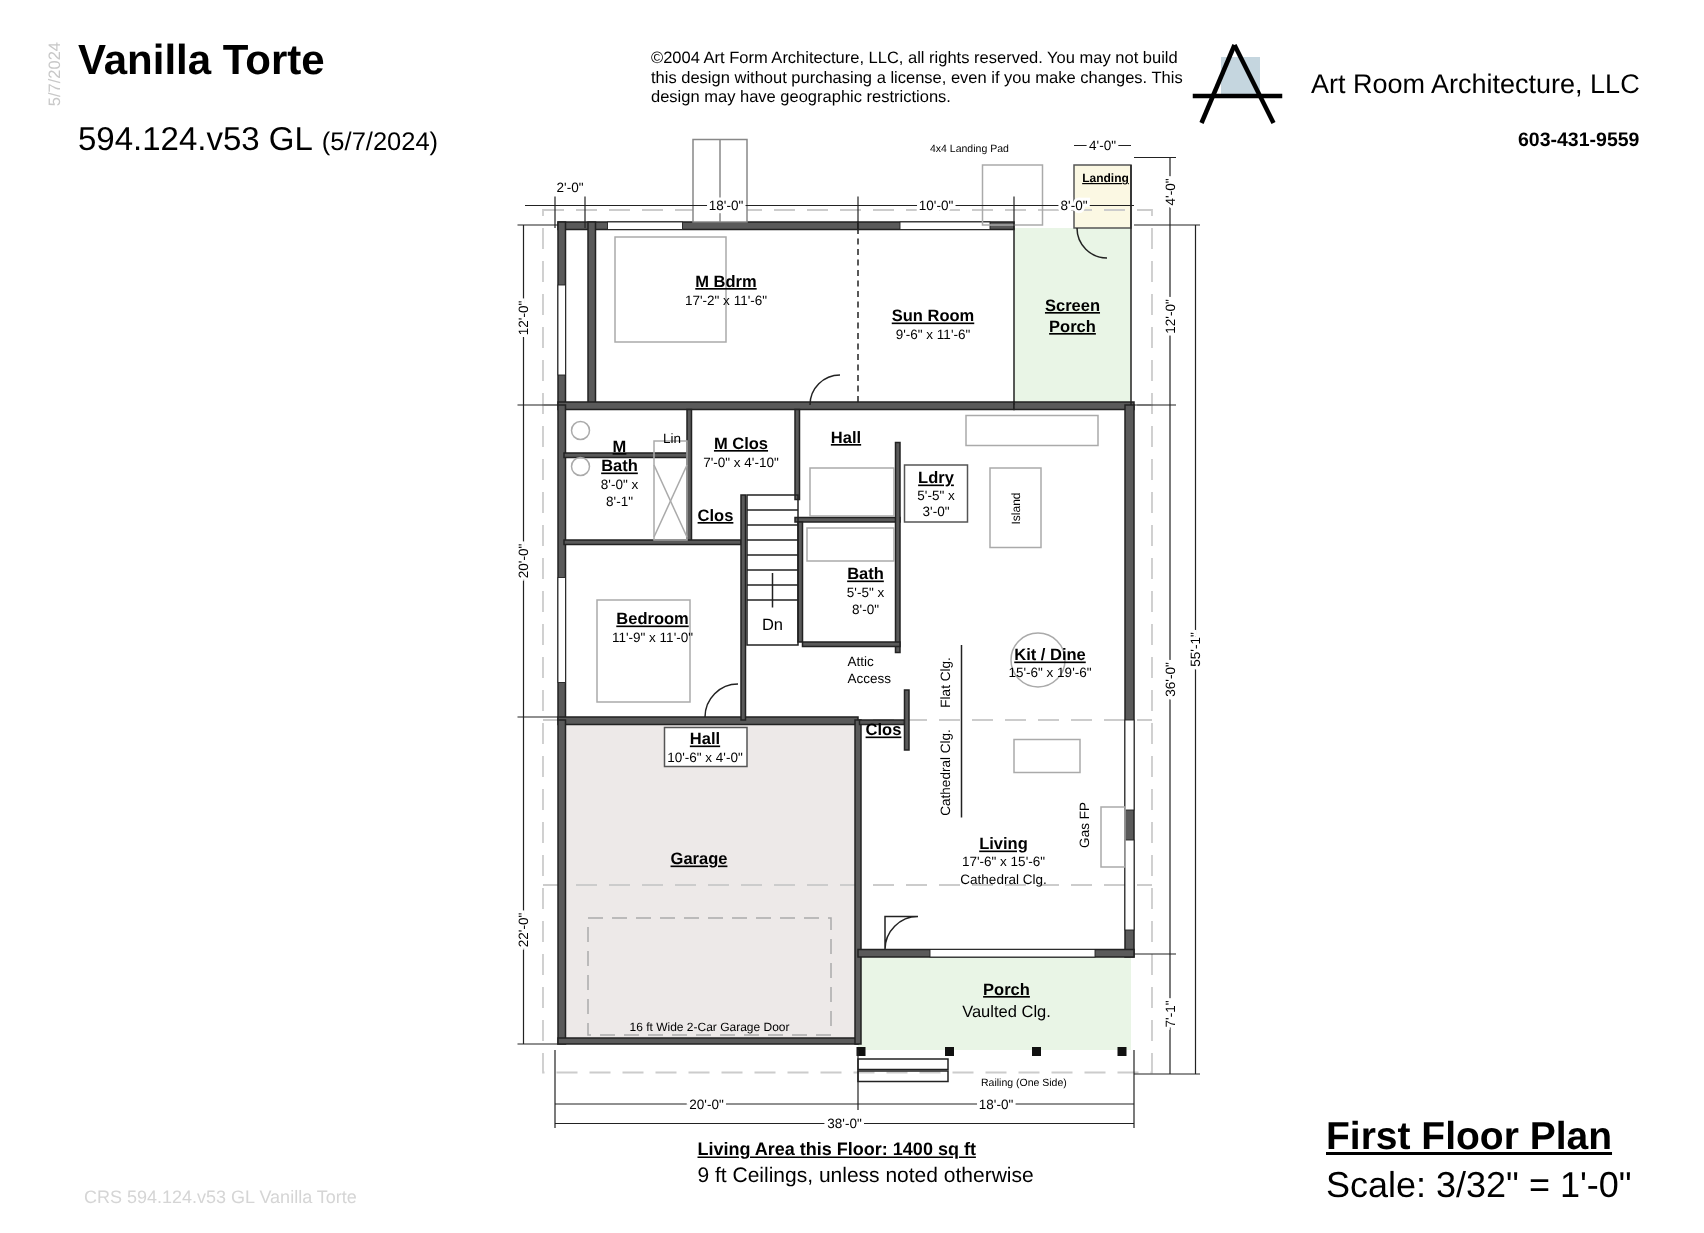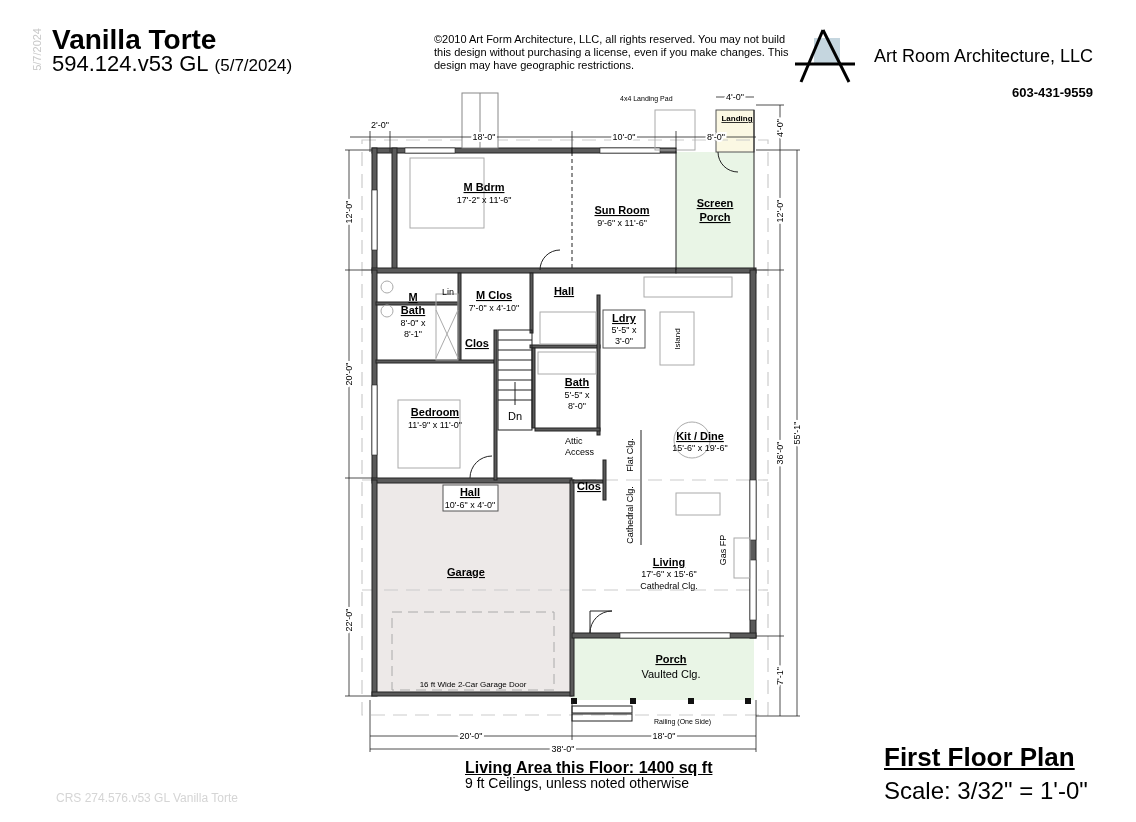--- a/index.html
+++ b/index.html
@@ -1,41 +1,41 @@
 <!DOCTYPE html>
 <html><head>
 <meta charset="utf-8">
 <style>
   html, body { margin:0; padding:0; background:#fff; }
   body { width:1136px; height:822px; position:relative; overflow:hidden; font-family:"Liberation Sans", sans-serif; color:#000; }
   .abs { position:absolute; }
   .title { left:52px; top:24px; font-size:28px; font-weight:bold; }
-  .planno { left:52px; top:51px; font-size:22px; }
+  .planno { left:52px; top:80px; font-size:22px; }
   .planno .date { font-size:17px; margin-left:6px; }
   .sidedate { left:31px; top:28px; font-size:11px; color:#c8c8c8; transform:rotate(-90deg) translateX(-100%); transform-origin:0 0; white-space:nowrap; }
   .copyright { left:434px; top:33px; width:360px; font-size:11px; line-height:13px; }
   .company { left:874px; top:46px; font-size:18px; }
   .phone { left:1012px; top:85px; font-size:13px;font-weight:bold; }
   .logo { left:795px; top:28px; }
-  .area { left:465px; top:759px; font-size:16px; font-weight:bold; text-decoration:underline; }
+  .area { left:465px; top:759px; font-size:12px; font-weight:bold; text-decoration:underline; }
   .ceilings { left:465px; top:775px; font-size:14px; }
   .fp-title { left:884px; top:742px; font-size:26px; font-weight:bold;text-decoration:underline; }
   .fp-scale { left:884px; top:777px; font-size:24px; }
   .watermark { left:56px; top:791px; font-size:12px; color:#d5d5d5; }
   svg text { font-family:"Liberation Sans", sans-serif; }
 </style>
 </head>
 <body>
 
 <div class="abs sidedate">5/7/2024</div>
 <div class="abs title">Vanilla Torte</div>
 <div class="abs planno">
   <span>594.124.v53 GL</span><span class="date">(5/7/2024)</span>
 </div>
-<div class="abs copyright">©2010 Art Form Architecture, LLC, all rights reserved. You may not build this design without purchasing a license, even if you make changes. This design may have geographic restrictions.</div>
+<div class="abs copyright">©2004 Art Form Architecture, LLC, all rights reserved. You may not build this design without purchasing a license, even if you make changes. This design may have geographic restrictions.</div>
 
 <svg class="abs logo" width="60" height="56" viewBox="0 0 60 56">
   <rect x="19" y="10" width="26" height="26" fill="#c5d6df"></rect>
   <line x1="28" y1="2" x2="6" y2="54" stroke="#000" stroke-width="3"></line>
   <line x1="28" y1="2" x2="54" y2="54" stroke="#000" stroke-width="3"></line>
   <line x1="0" y1="36" x2="60" y2="36" stroke="#000" stroke-width="3"></line>
 </svg>
 <div class="abs company">Art Room Architecture, LLC</div>
 <div class="abs phone">603-431-9559</div>
 
@@ -264,13 +264,13 @@
     <text class="dt" x="471" y="739" style="paint-order:stroke;stroke:#fff;stroke-width:4">20'-0"</text>
     <text class="dt" x="664" y="739" style="paint-order:stroke;stroke:#fff;stroke-width:4">18'-0"</text>
     <text class="dt" x="563" y="752" style="paint-order:stroke;stroke:#fff;stroke-width:4">38'-0"</text>
   </g>
 </svg>
 
 <div class="abs area">Living Area this Floor: 1400 sq ft</div>
 <div class="abs ceilings">9 ft Ceilings, unless noted otherwise</div>
 <div class="abs fp-title">First Floor Plan</div>
 <div class="abs fp-scale">Scale: 3/32" = 1'-0"</div>
-<div class="abs watermark">CRS 274.576.v53 GL Vanilla Torte</div>
+<div class="abs watermark">CRS 594.124.v53 GL Vanilla Torte</div>
 
 </body></html>

